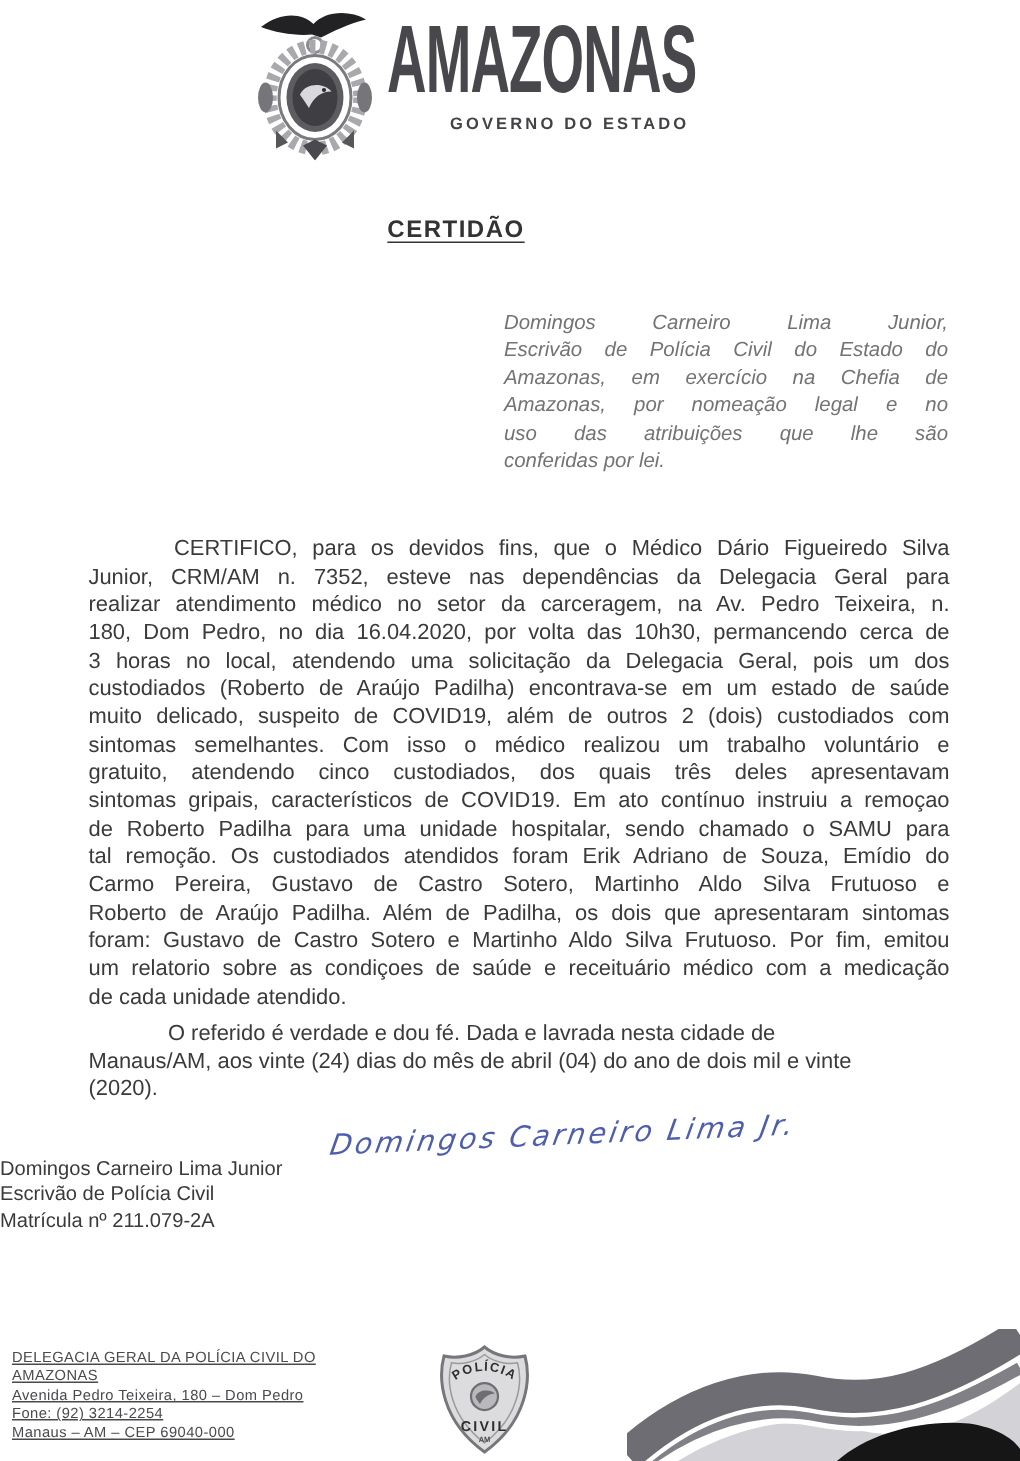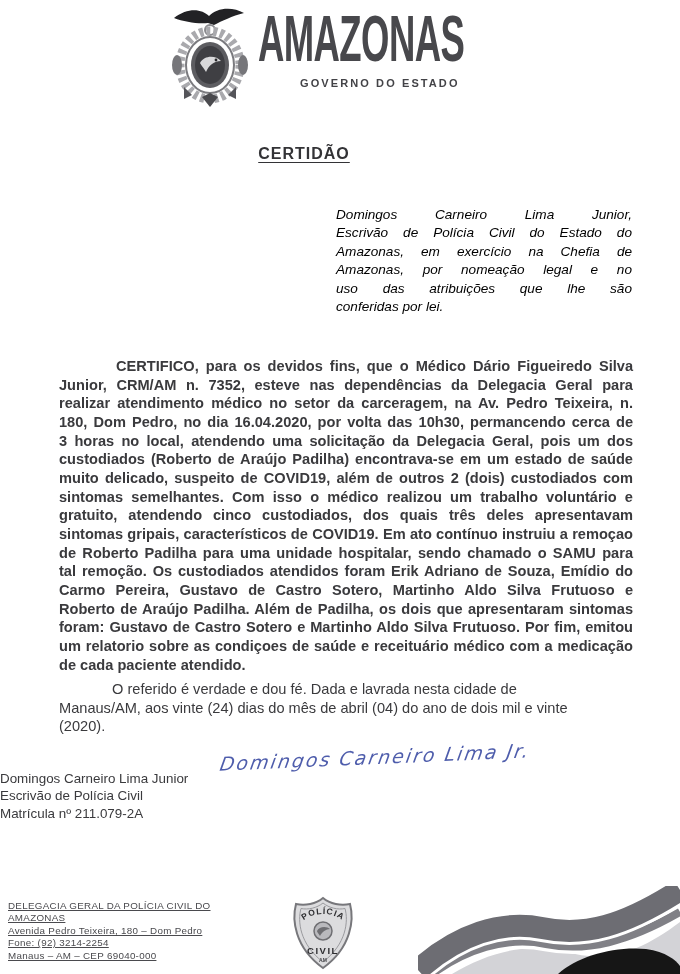--- a/index.html
+++ b/index.html
@@ -24,31 +24,31 @@
   
   .doc-title {
     position:absolute; left:0; top:145px; width:608px; text-align:center;
     font-size:16px; font-weight:700; letter-spacing:1px; color:#333336;
     text-decoration:underline; text-underline-offset:3px;
   }
 
   
   .preamble {
     position:absolute; left:336px; top:206px; width:296px;
-    font-style:italic; font-size:13.6px; line-height:18.4px; color:#000000;
+    font-style:italic; font-size:13.6px; line-height:18.4px; color:#737373;
   }
   .iline { text-align:justify; text-align-last:justify; }
   .iline.last { text-align-last:left; }
 
   
   .doc-body {
     position:absolute; left:59px; top:357px; width:574px;
     font-size:14.6px; line-height:18.65px; color:#3a3a3d;
   }
-  .jline { text-align:justify; text-align-last:justify;font-weight:bold; }
+  .jline { text-align:justify; text-align-last:justify; }
   .jline.indent { padding-left:57px; }
   .jline.last { text-align-last:left; }
   .p2 { margin-top:6px; }
   .pline { text-align:left; }
   .pline.indent { padding-left:53px; }
 
   
   .sig-ink {
     position:absolute; left:220px; top:746px; white-space:nowrap;
     font-family:"DejaVu Sans", sans-serif; font-style:italic; font-weight:500;
@@ -113,21 +113,21 @@
       <div class="jline">muito delicado, suspeito de COVID19, além de outros 2 (dois) custodiados com</div>
       <div class="jline">sintomas semelhantes. Com isso o médico realizou um trabalho voluntário e</div>
       <div class="jline">gratuito, atendendo cinco custodiados, dos quais três deles apresentavam</div>
       <div class="jline">sintomas gripais, característicos de COVID19. Em ato contínuo instruiu a remoçao</div>
       <div class="jline">de Roberto Padilha para uma unidade hospitalar, sendo chamado o SAMU para</div>
       <div class="jline">tal remoção. Os custodiados atendidos foram Erik Adriano de Souza, Emídio do</div>
       <div class="jline">Carmo Pereira, Gustavo de Castro Sotero, Martinho Aldo Silva Frutuoso e</div>
       <div class="jline">Roberto de Araújo Padilha. Além de Padilha, os dois que apresentaram sintomas</div>
       <div class="jline">foram: Gustavo de Castro Sotero e Martinho Aldo Silva Frutuoso. Por fim, emitou</div>
       <div class="jline">um relatorio sobre as condiçoes de saúde e receituário médico com a medicação</div>
-      <div class="jline last">de cada paciente atendido.</div>
+      <div class="jline last">de cada unidade atendido.</div>
     </div>
     <div class="paragraph p2">
       <div class="pline indent">O referido é verdade e dou fé. Dada e lavrada nesta cidade de</div>
       <div class="pline">Manaus/AM, aos vinte (24) dias do mês de abril (04) do ano de dois mil e vinte</div>
       <div class="pline">(2020).</div>
     </div>
   </div>
 
   <div class="sig-ink">Domingos Carneiro Lima Jr.</div>
   <div class="sig-block">

